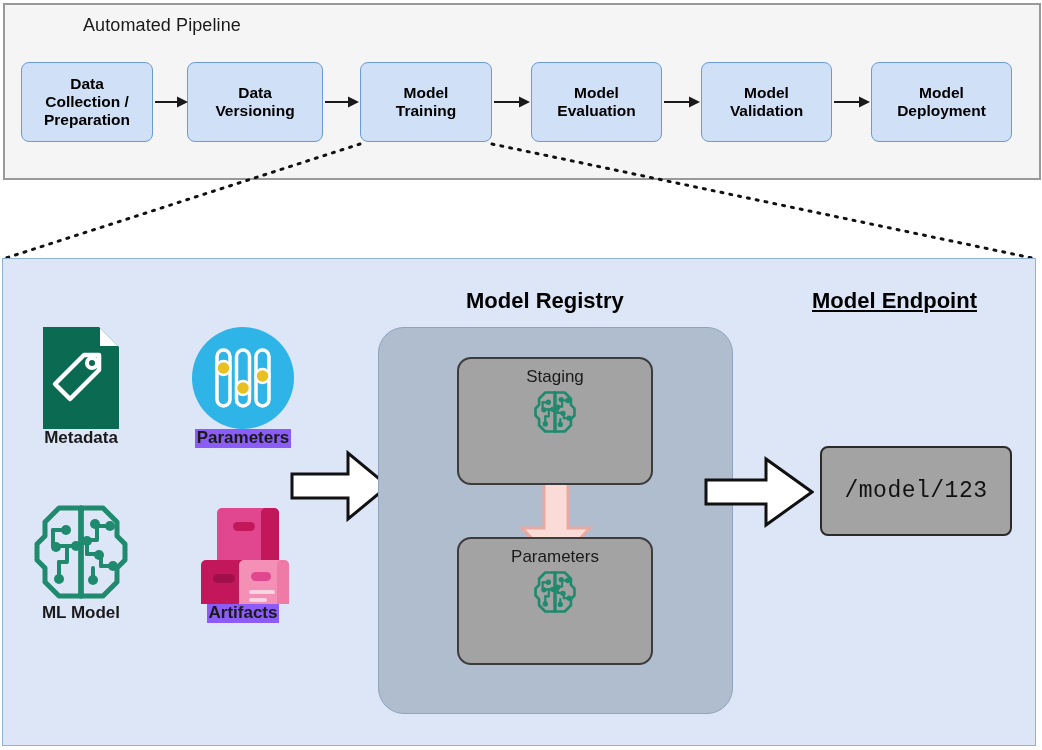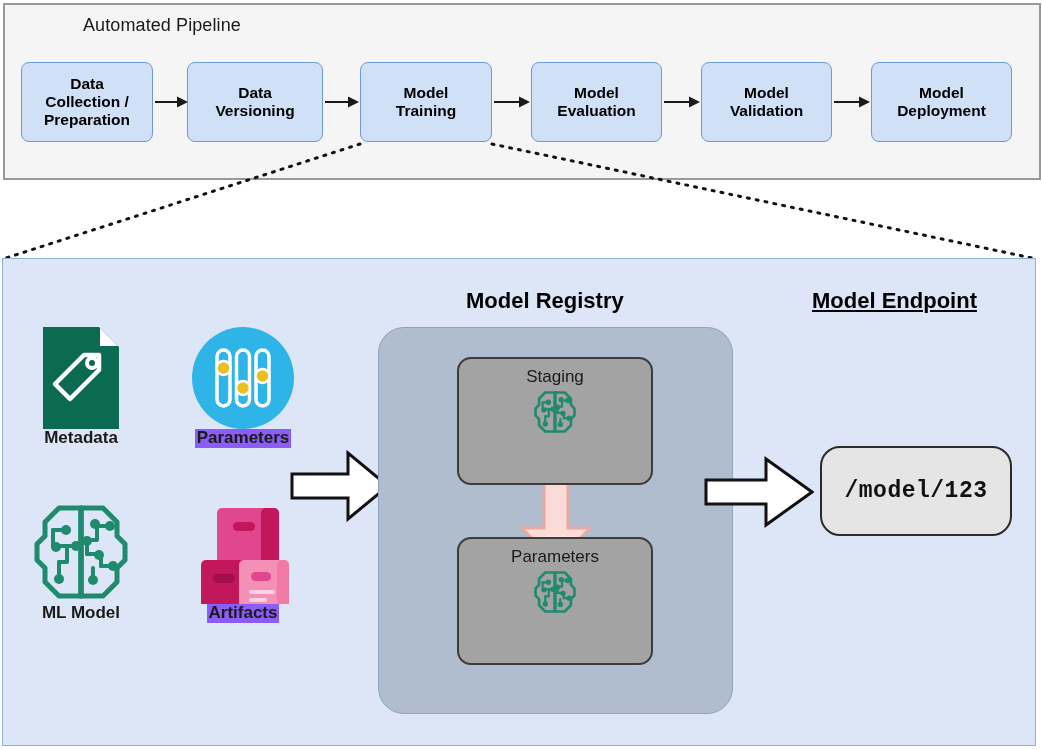--- a/index.html
+++ b/index.html
@@ -152,30 +152,30 @@
     margin-top: 4px;
   }
 
   
   #endpoint-card {
     position: absolute;
     left: 820px;
     top: 446px;
     width: 192px;
     height: 90px;
-    background: #e5e5e5;
+    background: #a3a3a3;
     border: 2px solid #2b2b2b;
-    border-radius: 20px;
+    border-radius: 8px;
     box-sizing: border-box;
     display: flex;
     align-items: center;
     justify-content: center;
     font-family: "Liberation Mono", monospace;
     font-size: 23px;
-    font-weight: bold;
+    font-weight: normal;
     color: #111111;
     letter-spacing: 0.5px;
   }
 
   .big-arrow { position: absolute; }
 </style>
 </head>
 <body>
 
 <div id="canvas">

